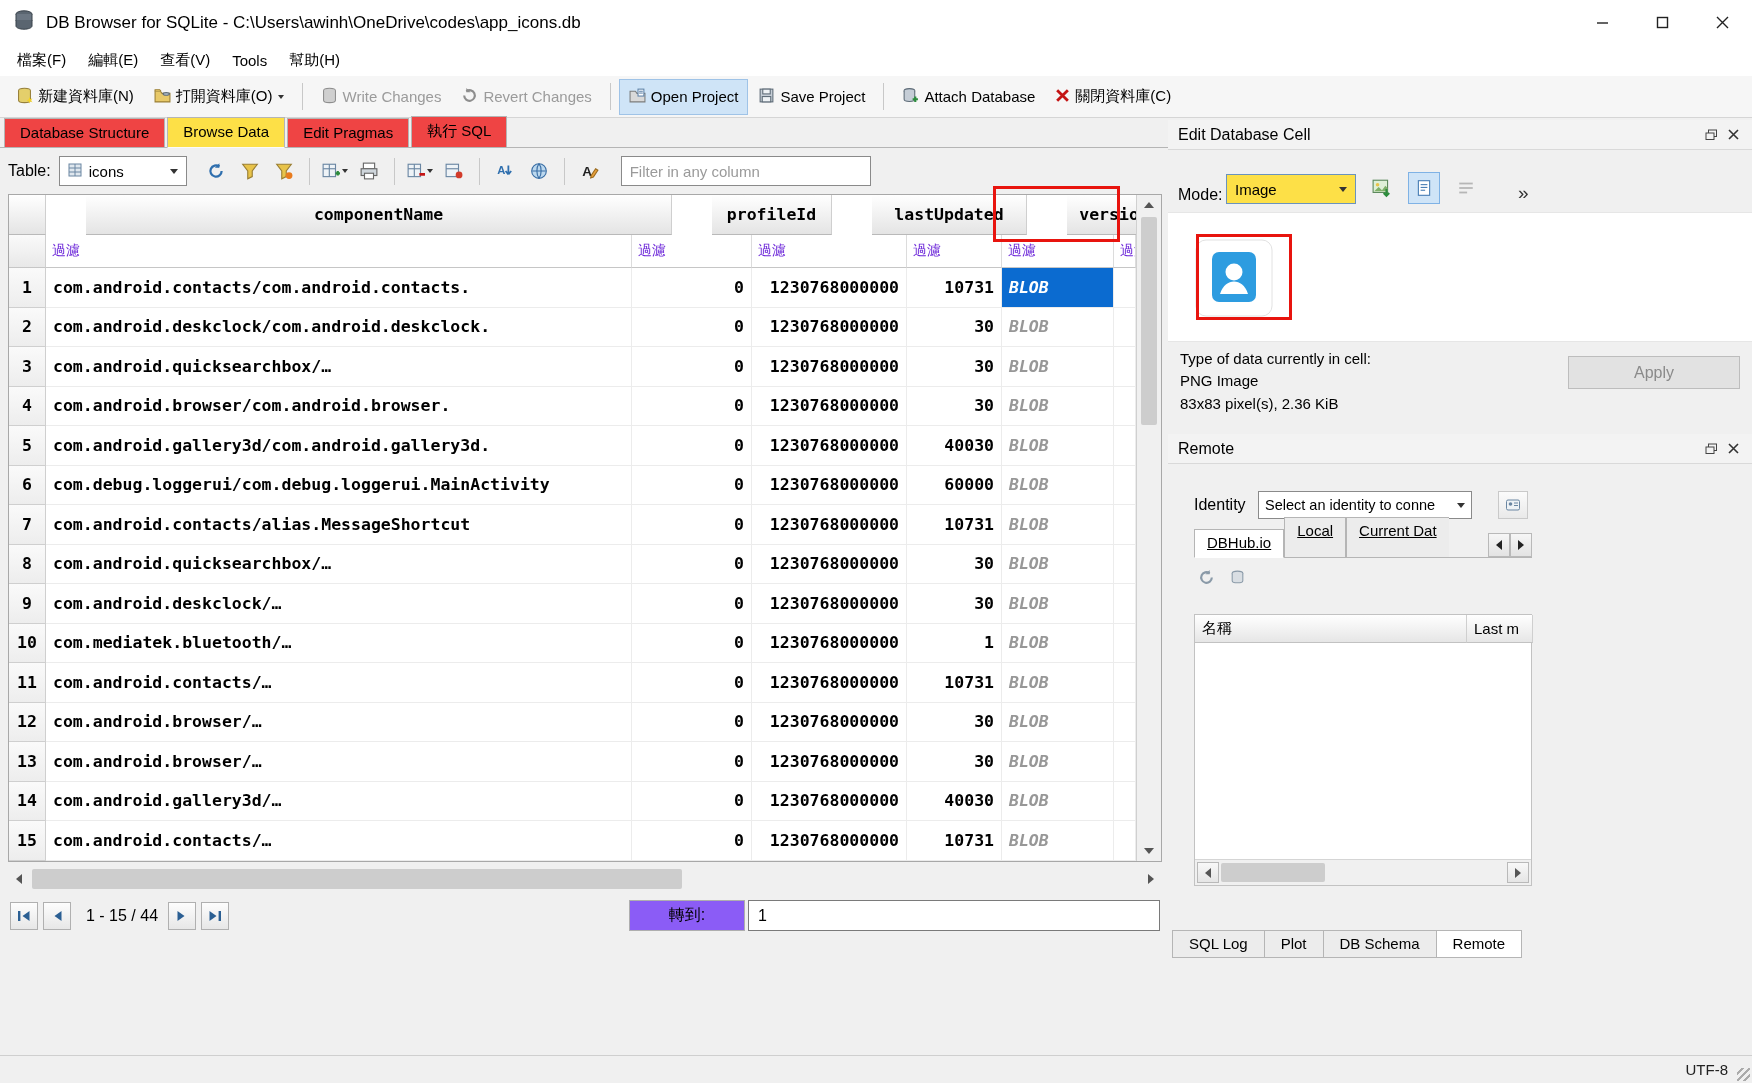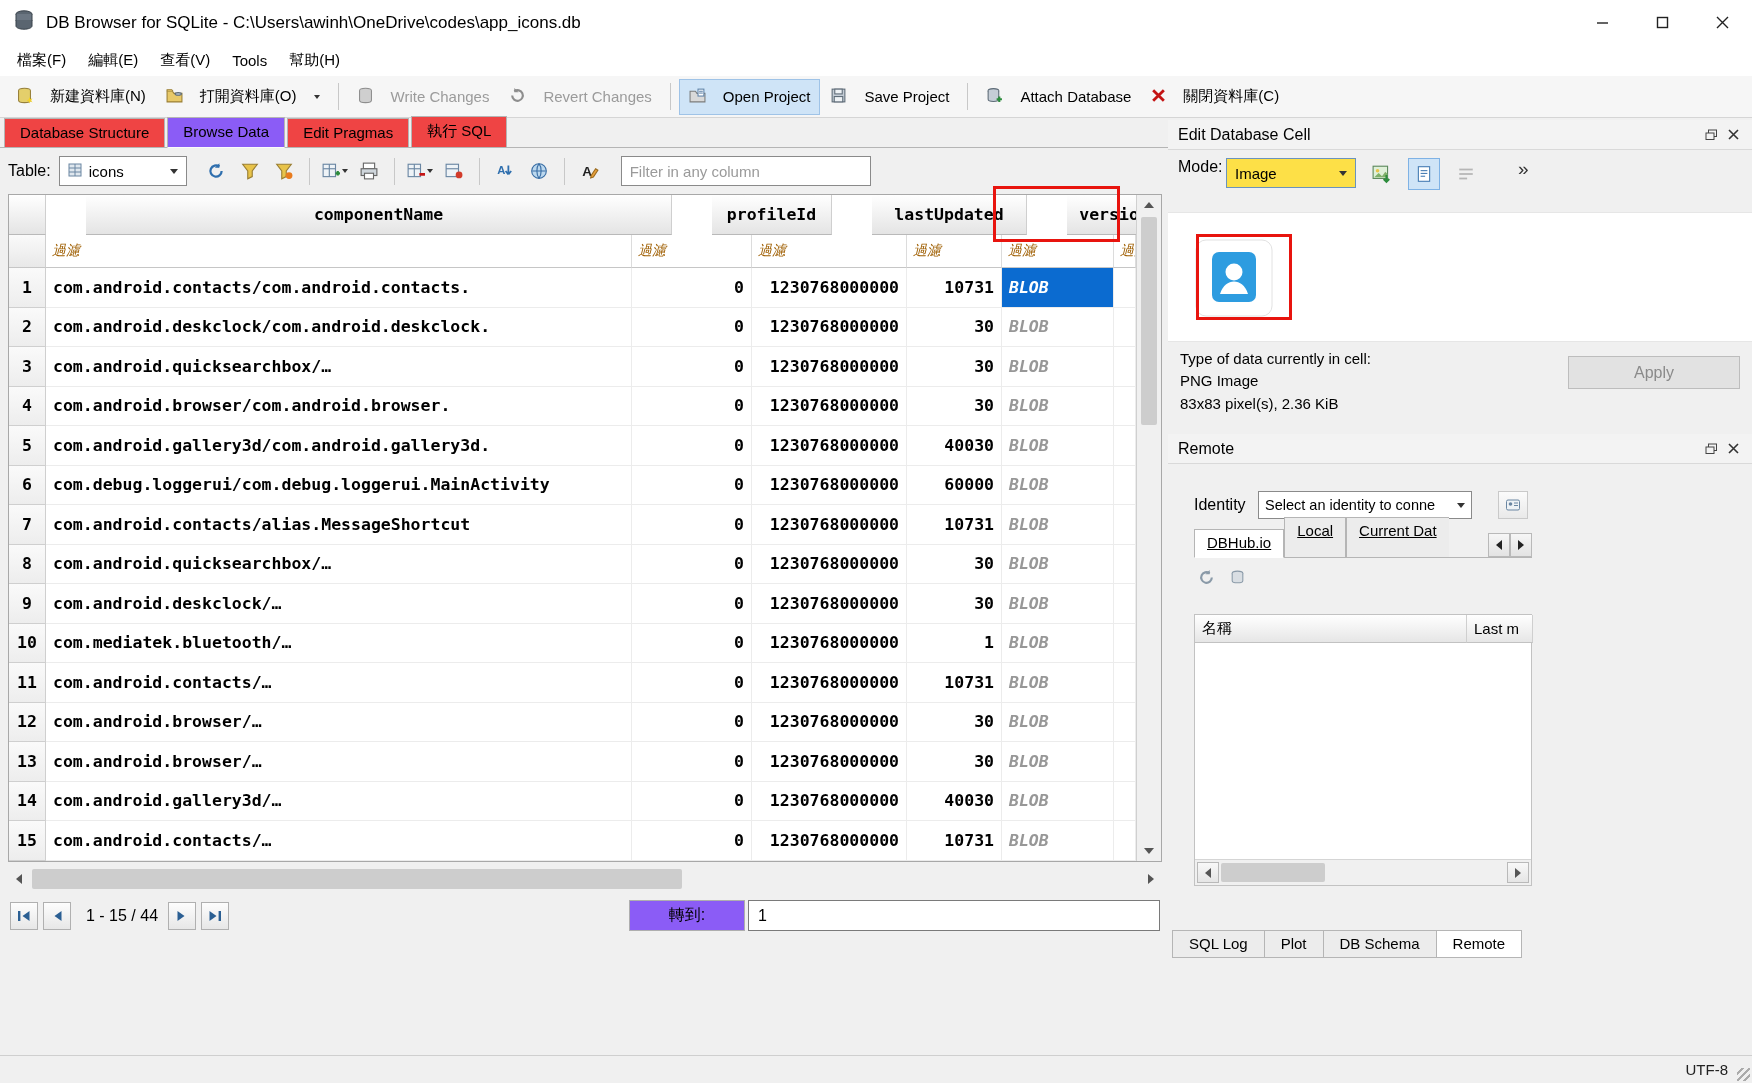--- a/index.html
+++ b/index.html
@@ -12,54 +12,54 @@
   .titlebar { height: 45px; background: #fff; display: flex; align-items: center; }
   .tb-appicon { margin-left: 12px; }
   .tb-title { margin-left: 10px; font-size: 17px; }
   .tb-spacer { flex: 1; }
   .cap-btn { width: 60px; height: 45px; display: flex; align-items: center; justify-content: center; }
   
   .menubar { height: 31px; background: #fff; display: flex; align-items: center; padding-left: 6px; }
   .menu-item { padding: 5px 11px; font-size: 15px; }
   
   .toolbar { height: 42px; background: #f6f6f6; border-bottom: 1px solid #d5d5d5; display: flex; align-items: center; padding: 0 6px; }
-  .tool-btn { display: flex; align-items: center; gap: 17px; padding: 7px 9px; font-size: 15px; border: 1px solid transparent; white-space: nowrap; }
+  .tool-btn { display: flex; align-items: center; gap: 5px; padding: 7px 9px; font-size: 15px; border: 1px solid transparent; white-space: nowrap; }
   .tool-btn.disabled { color: #9b9b9b; }
   .tool-btn.highlight { background: #cfe4f7; border-color: #9fc3e7; }
   .tool-sep { width: 1px; height: 27px; background: #c8c8c8; margin: 0 8px; }
   .caret { width: 0; height: 0; border-left: 4px solid transparent; border-right: 4px solid transparent; border-top: 5px solid #333; }
   .caret.sm { border-left-width: 3px; border-right-width: 3px; border-top-width: 4px; }
   
   .workspace { display: flex; height: 937px; }
   .left-pane { width: 1168px; display: flex; flex-direction: column; }
   .right-pane { flex: 1; display: flex; flex-direction: column; position: relative; }
   
   .tabbar { display: flex; align-items: flex-end; height: 30px; padding-left: 4px; border-bottom: 1px solid #b5b5b5; }
   .tab { padding: 5px 15px 6px; font-size: 15px; background: #ef4444; border: 1px solid #b5b5b5; border-bottom: none; margin-right: 2px; }
-  .tab.active { background: #8b5cf6; margin-bottom: -1px; border-bottom: 1px solid #fafafa; padding-bottom: 7px; }
+  .tab.active { background: #fde047; margin-bottom: -1px; border-bottom: 1px solid #fafafa; padding-bottom: 7px; }
   
   .controls { height: 46px; display: flex; align-items: center; padding-left: 8px; }
   .controls-label { font-size: 16px; margin-right: 8px; }
   .combo { background: #fff; border: 1px solid #8a8a8a; height: 30px; display: flex; align-items: center; padding: 0 8px; gap: 7px; }
   .combo .txt { font-size: 15px; }
   .icon-btn { width: 34px; height: 32px; display: flex; align-items: center; justify-content: center; gap: 2px; }
   .filter-input { width: 250px; height: 30px; border: 1px solid #8a8a8a; font-size: 15px; padding: 0 8px; font-family: inherit; margin-left: 14px; }
   .filter-input::placeholder { color: #9a9a9a; }
   
   :root { --gcols: 37px 586px 120px 155px 95px 112px 22px; }
   .grid-wrap { display: flex; margin-left: 8px; width: 1154px; height: 668px; border: 1px solid #a8a8a8; background: #fff; }
   .grid-main { width: 1127px; overflow: hidden; }
   .grid-header, .filter-row, .grid-row { display: grid; grid-template-columns: var(--gcols); }
   .grid-header { height: 40px; gap: 40px; }
   .hcell { background: linear-gradient(#ffffff, #e4e4e4); border-right: 1px solid #cfcfcf; border-bottom: 1px solid #b9b9b9;
            font-family: "DejaVu Sans Mono", monospace; font-weight: bold; font-size: 16.5px;
            display: flex; align-items: center; justify-content: center; overflow: hidden; white-space: nowrap; }
   .filter-row { height: 33px; }
-  .fcell { border-right: 1px solid #dcdcdc; border-bottom: 1px solid #c6c6c6; color: #a16207; font-size: 14px;
-           display: flex; align-items: center; padding-left: 6px; background: #fff; overflow: hidden; white-space: nowrap; font-style: italic; }
+  .fcell { border-right: 1px solid #dcdcdc; border-bottom: 1px solid #c6c6c6; color: #6d28d9; font-size: 14px;
+           display: flex; align-items: center; padding-left: 6px; background: #fff; overflow: hidden; white-space: nowrap; }
   .fcell.corner { background: linear-gradient(#fafafa, #e8e8e8); border-right: 1px solid #cfcfcf; }
   .grid-row { height: 39.5px; }
   .cell { font-family: "DejaVu Sans Mono", monospace; font-weight: bold; font-size: 16.5px;
           display: flex; align-items: center; padding: 0 7px; border-right: 1px solid #ececec; border-bottom: 1px solid #ececec;
           white-space: nowrap; overflow: hidden; background: #fff; }
   .cell.rownum { background: linear-gradient(#fafafa, #ededed); border-right: 1px solid #cfcfcf; border-bottom: 1px solid #cfcfcf; justify-content: center; padding: 0 3px; }
   .cell.r { justify-content: flex-end; }
   .cell.blob { color: #979797; font-style: italic; }
   .cell.blob.selected { background: #0b6bd0; color: #fff; }
   
@@ -81,21 +81,21 @@
              display: flex; align-items: center; justify-content: center; margin-right: 5px; }
   .range-label { margin: 0 10px; font-size: 16px; }
   .goto-btn { margin-left: auto; width: 116px; height: 31px; background: #8b5cf6; border: 1px solid #aeaeae;
               display: flex; align-items: center; justify-content: center; font-size: 16px; }
   .goto-input { margin-left: 3px; width: 412px; height: 31px; border: 1px solid #7a7a7a; font-size: 16px; padding: 0 9px; font-family: inherit; }
   
   .dock-title { height: 30px; margin-top: 2px; background: #f3f3f3; border-bottom: 1px solid #d9d9d9;
                 display: flex; align-items: center; padding: 0 8px 0 10px; font-size: 16px; }
   .dock-title .sp { flex: 1; }
   .dock-btn { width: 22px; height: 22px; display: flex; align-items: center; justify-content: center; }
-  .mode-row { margin: 8px 0 0 10px; height: 46px; display: flex; align-items: flex-start; }
+  .mode-row { margin: 8px 0 0 10px; height: 46px; display: flex; align-items: flex-end; }
   .mode-label { font-size: 16px; width: 48px; }
   .mode-combo { width: 130px; height: 30px; border: 1px solid #6a93bd; background: #fde047; display: flex; align-items: center; justify-content: space-between; padding: 0 8px; }
   .sq-btn { width: 32px; height: 32px; margin-left: 10px; display: flex; align-items: center; justify-content: center; border: 1px solid transparent; }
   .sq-btn.active { background: #cfe4f7; border-color: #7fb2e5; }
   .sq-btn.disabled { opacity: .55; }
   .ovf { margin-left: 36px; font-size: 19px; color: #333; }
   .preview { margin-top: 8px; height: 130px; background: #fff; border-top: 1px solid #e6e6e6; border-bottom: 1px solid #e6e6e6; position: relative; }
   .preview-tile { position: absolute; left: 27px; top: 26px; }
   .info-row { margin: 6px 0 0 12px; height: 76px; position: relative; font-size: 15px; }
   .info-row .l1 { margin-top: 2px; }

